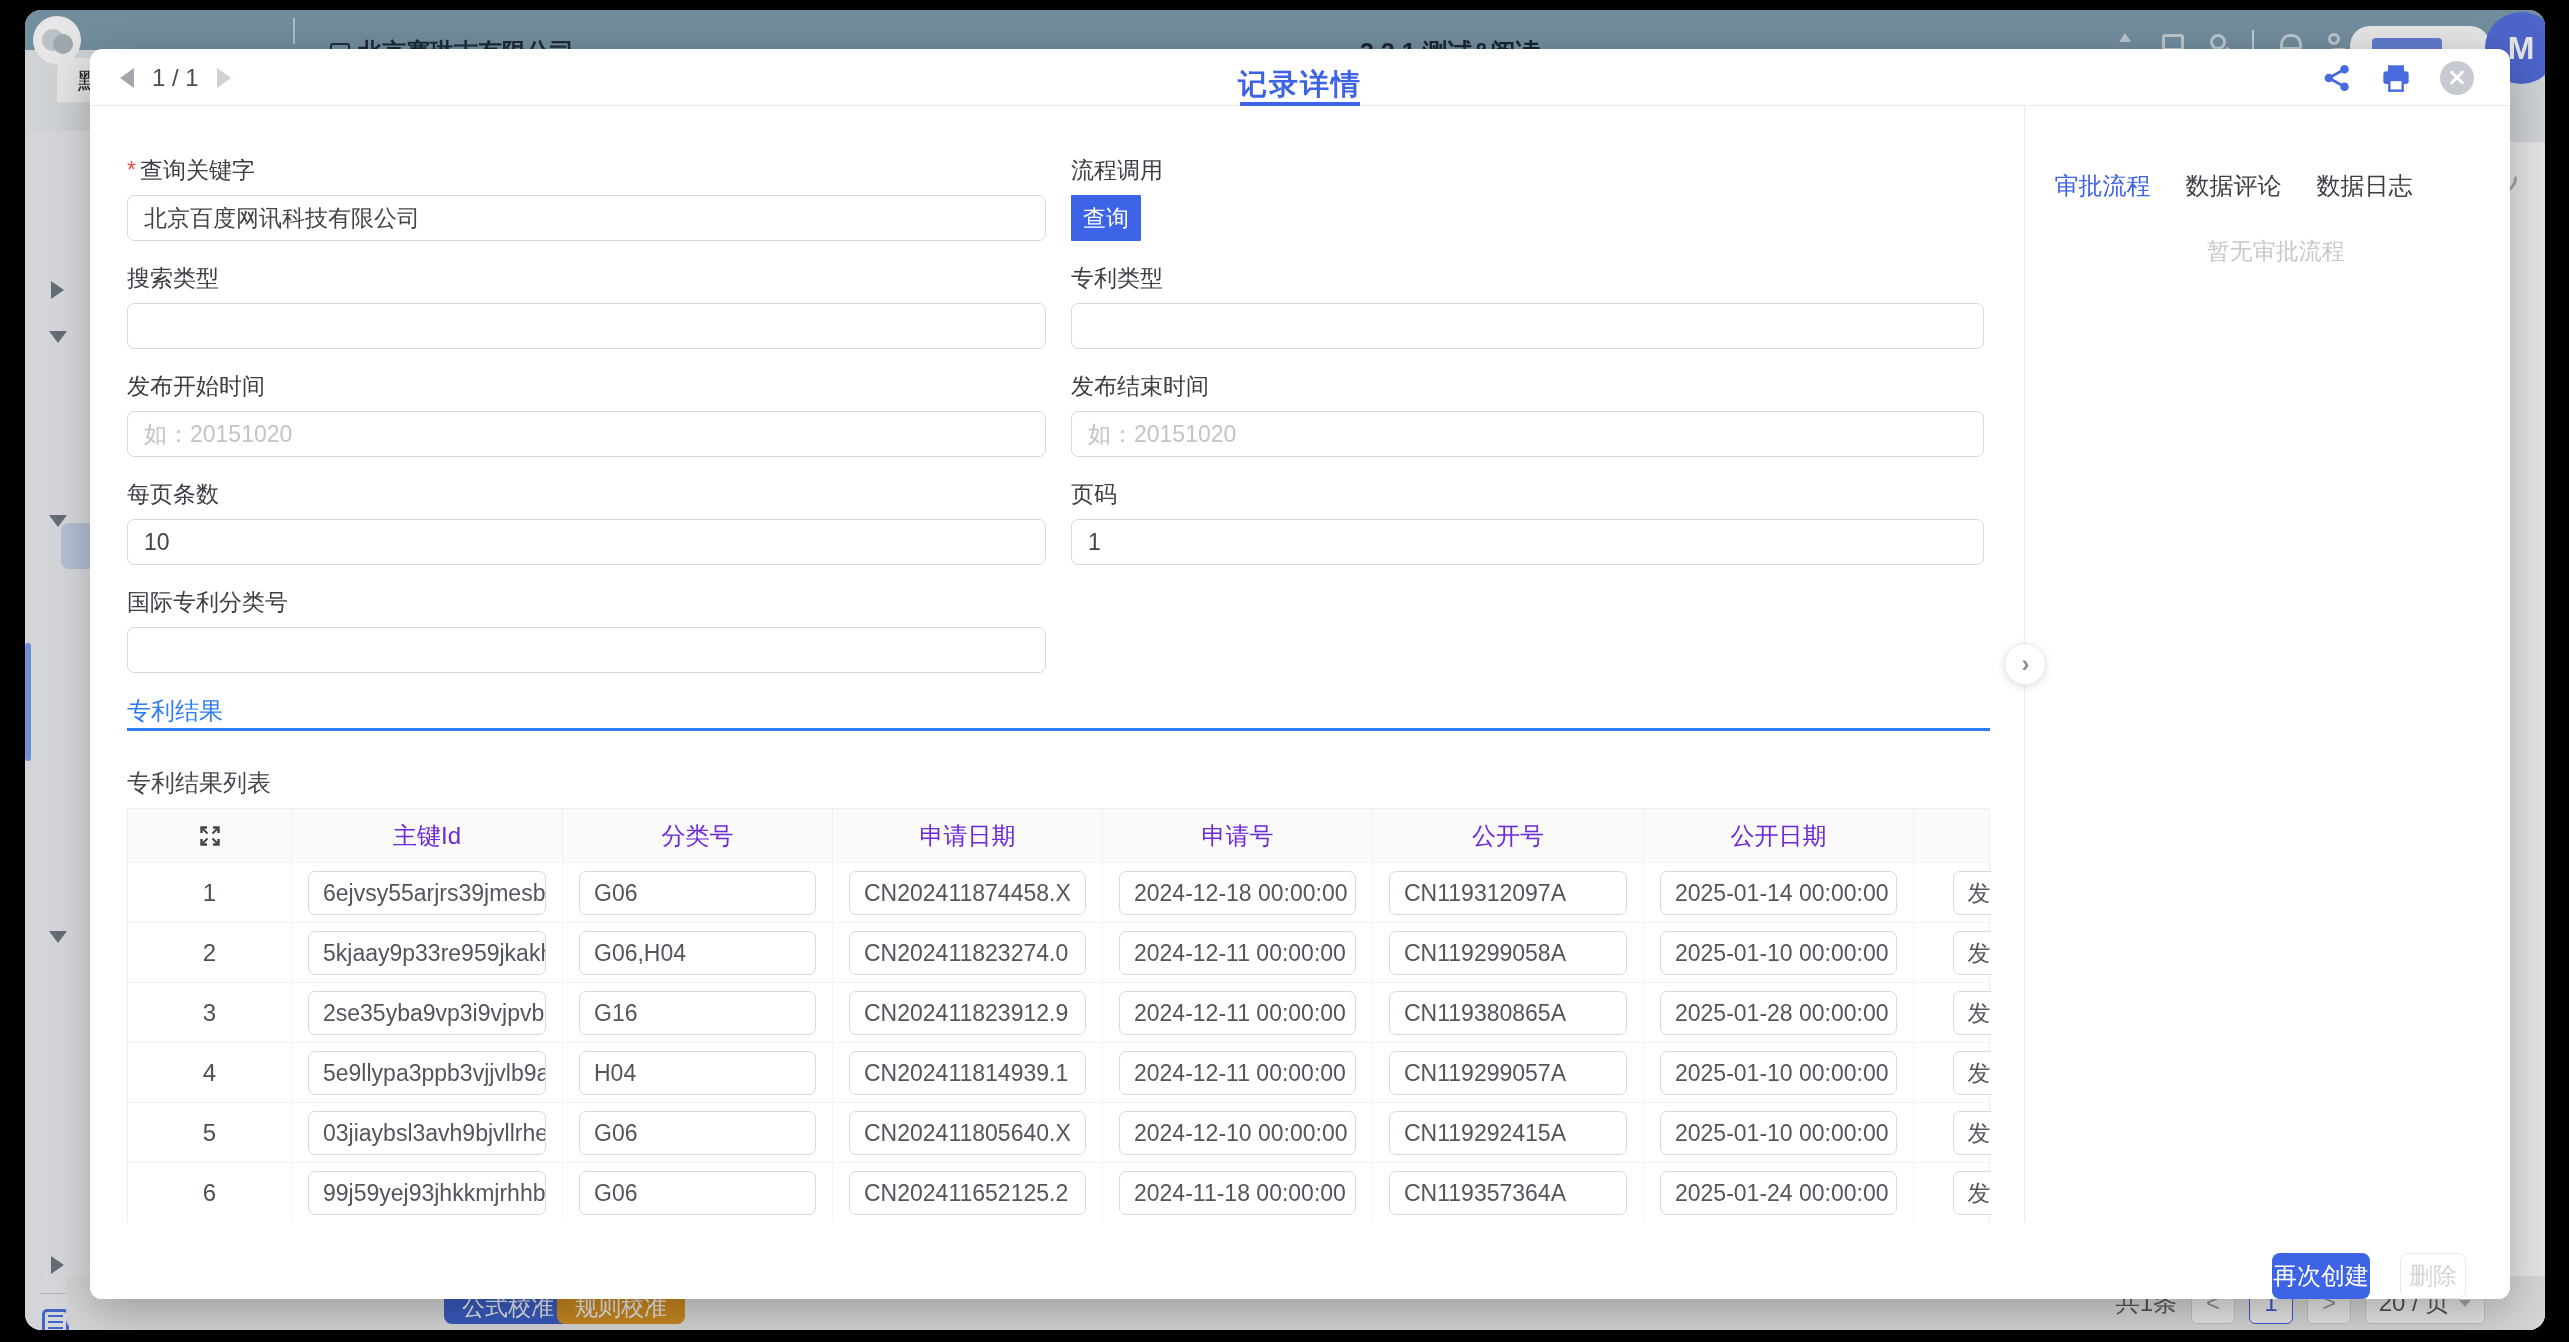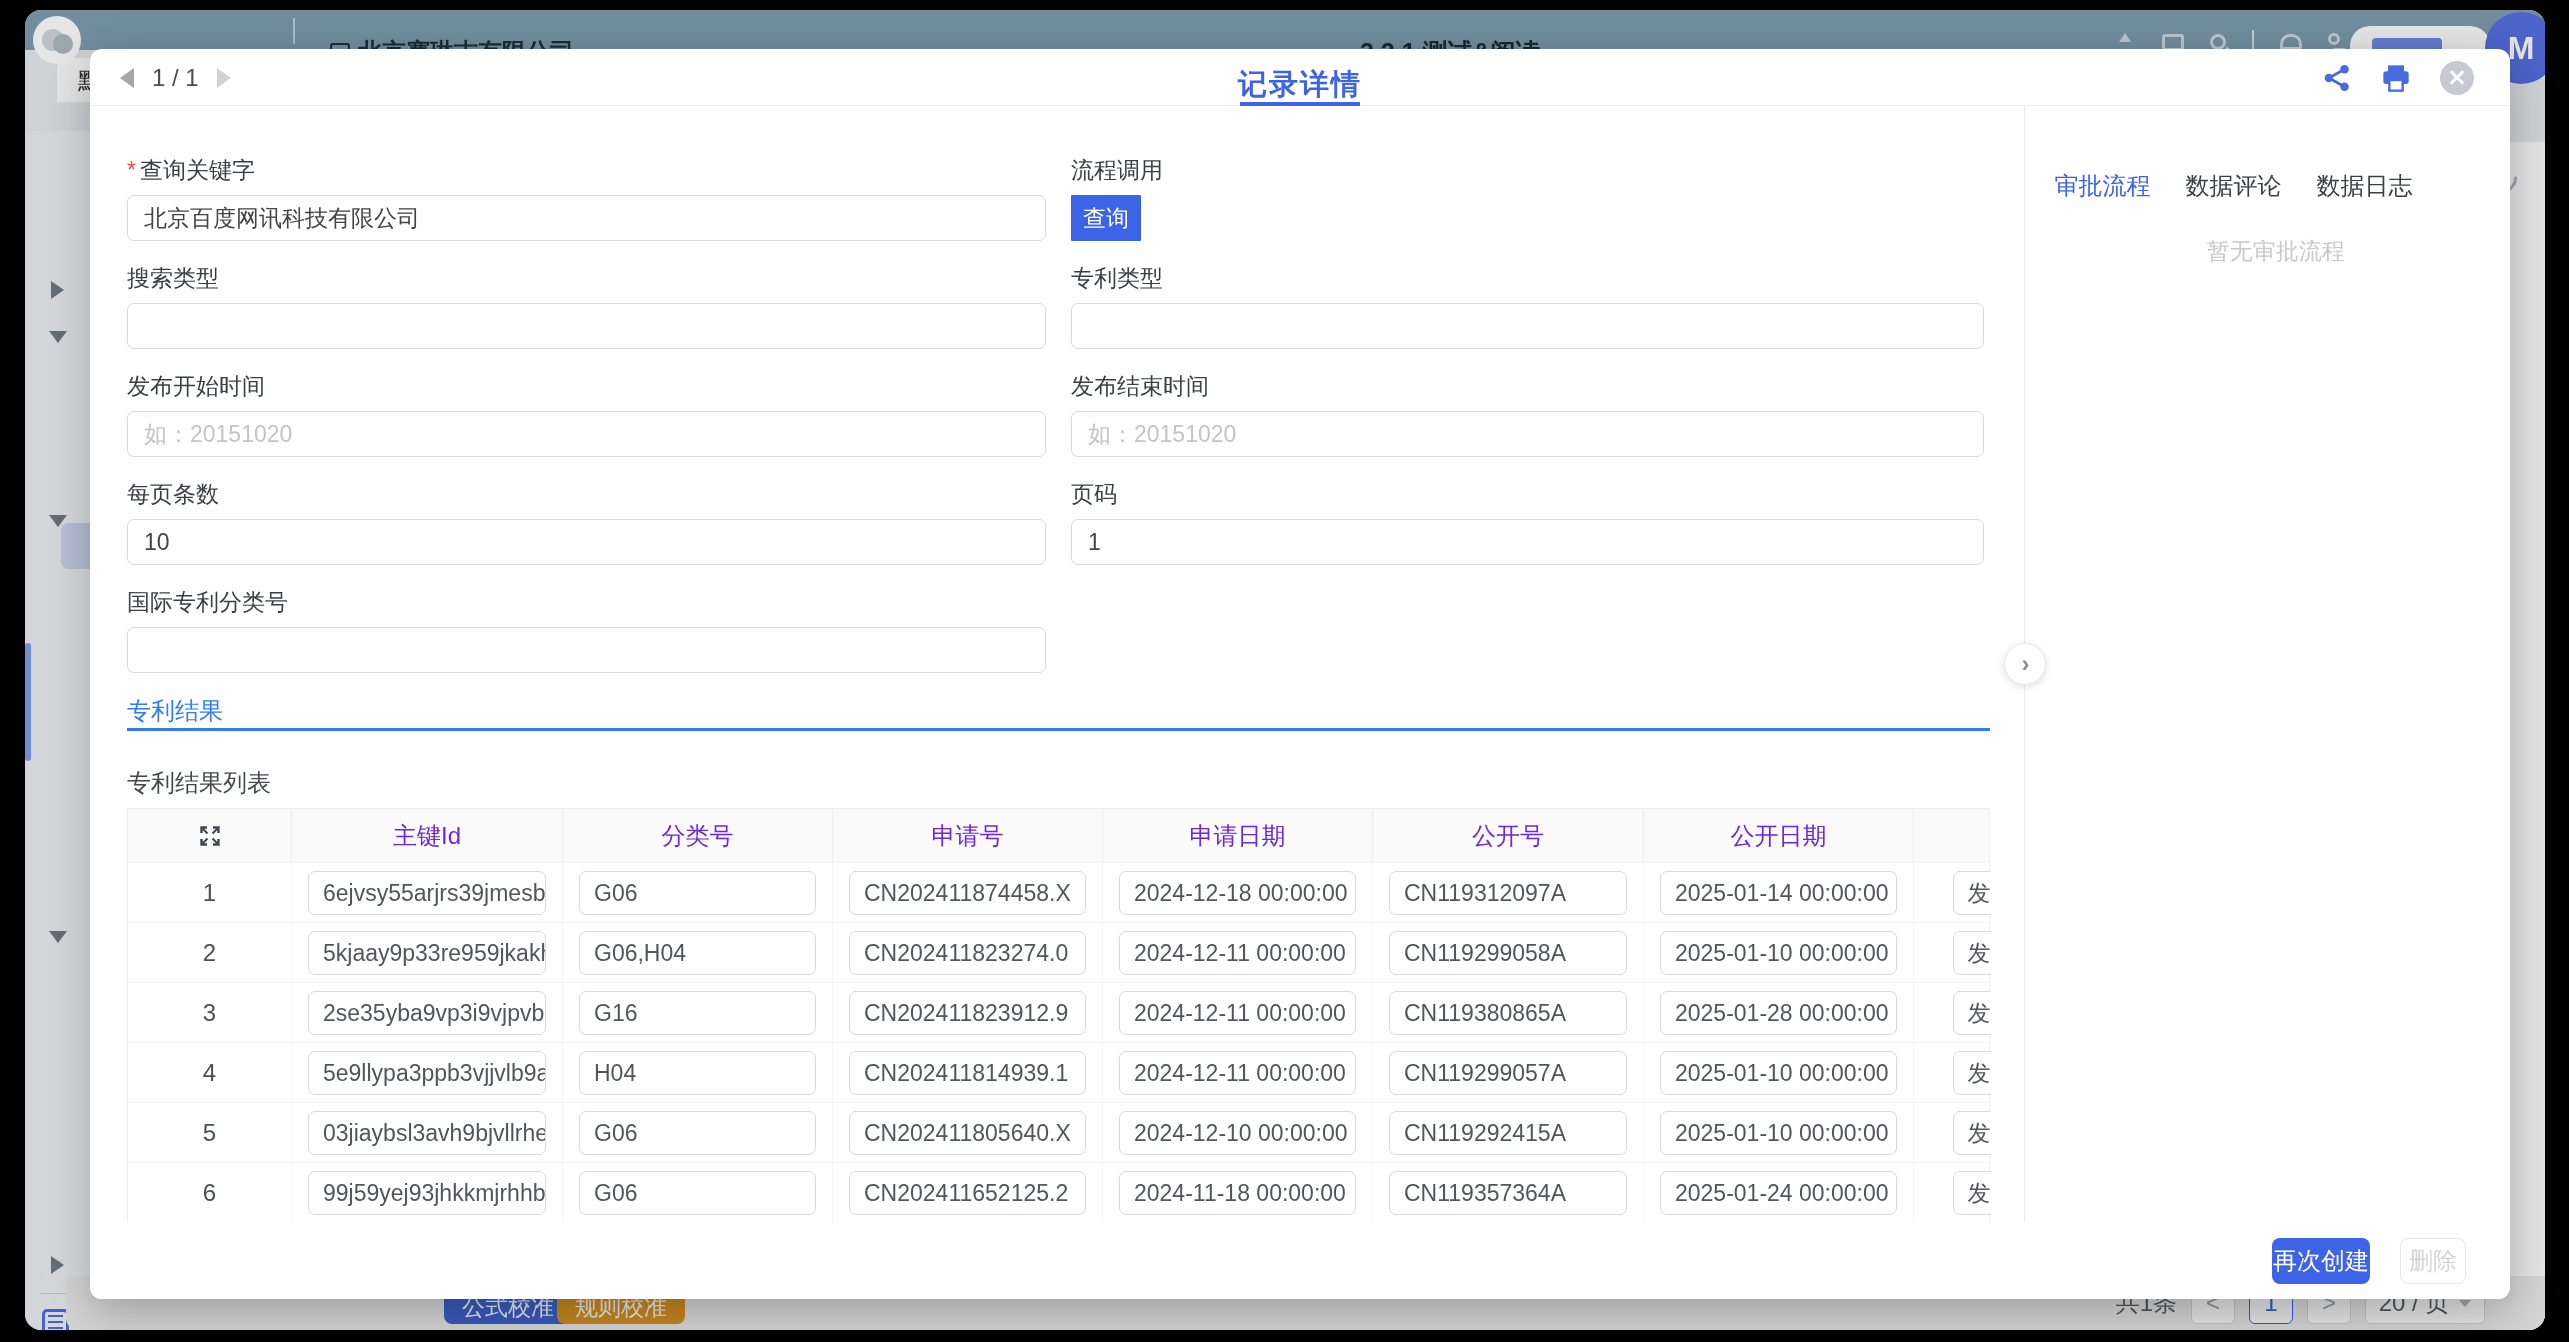--- a/index.html
+++ b/index.html
@@ -100,21 +100,21 @@
   .w4{width:270px;} .w5{width:271px;} .w6{width:270px;} .w7{width:77px;border-right:none;}
   .expand-ico{width:24px;height:24px;}
   
   .m-right{width:503px;height:100%;border-left:1px solid #ececec;position:relative;}
   .rp-tabs{display:flex;gap:35px;padding:46px 0 0 29px;font-size:24px;}
   .rp-tab{color:#3c4046;cursor:pointer;margin-top:18px;}
   .rp-tab.active{color:#3D63E6;}
   .rp-empty{margin-top:34px;text-align:center;font-size:23px;color:#c8c8c8;}
   .collapse-btn{position:absolute;left:-21px;top:537px;width:42px;height:42px;border-radius:50%;background:#fff;border:1px solid #e8e8e8;box-shadow:0 2px 8px rgba(0,0,0,.12);display:flex;align-items:center;justify-content:center;color:#8a8f96;font-size:24px;font-weight:bold;}
   
-  .m-footer{position:absolute;left:0;bottom:0;width:100%;height:77px;display:flex;align-items:center;justify-content:flex-end;gap:30px;padding-right:44px;background:#fff;}
+  .m-footer{position:absolute;left:0;bottom:0;width:100%;height:77px;display:flex;align-items:flex-end;justify-content:flex-end;gap:30px;padding-right:44px;background:#fff;}
   .btn-primary{width:98px;height:46px;border:none;border-radius:8px;background:#3D63E6;color:#fff;font-size:24px;cursor:pointer;font-family:inherit;}
   .btn-disabled{width:66px;height:46px;border:1px solid #e8e8e8;border-radius:8px;background:#fff;color:#d4d4d4;font-size:24px;font-family:inherit;}
 </style>
 </head>
 <body>
 
 <div class="app-window">
   <div class="page-panel">
     <div class="refresh-icon"></div>
   </div>
@@ -251,22 +251,22 @@
         <div class="p-table">
           <div class="t-head">
             <div class="t-hcell w0">
               <svg class="expand-ico" viewBox="0 0 24 24">
                 <path d="M9 3.5H3.5V9 M15 3.5H20.5V9 M3.5 15V20.5H9 M20.5 15V20.5H15" stroke="#41464d" stroke-width="2.4" fill="none"></path>
                 <path d="M4.5 4.5l5 5M19.5 4.5l-5 5M4.5 19.5l5-5M19.5 19.5l-5-5" stroke="#41464d" stroke-width="2" fill="none"></path>
               </svg>
             </div>
             <div class="t-hcell w1">主键Id</div>
             <div class="t-hcell w2">分类号</div>
+            <div class="t-hcell w4">申请日期</div>
             <div class="t-hcell w3">申请号</div>
-            <div class="t-hcell w4">申请日期</div>
             <div class="t-hcell w5">公开号</div>
             <div class="t-hcell w6">公开日期</div>
             <div class="t-hcell w7"></div>
           </div>
           <div>
               <div class="t-row">
                 <div class="t-cell w0 t-num">1</div>
                 <div class="t-cell w1">
                   <div class="cell-input">6ejvsy55arjrs39jmesbhhl</div>
                 </div>

